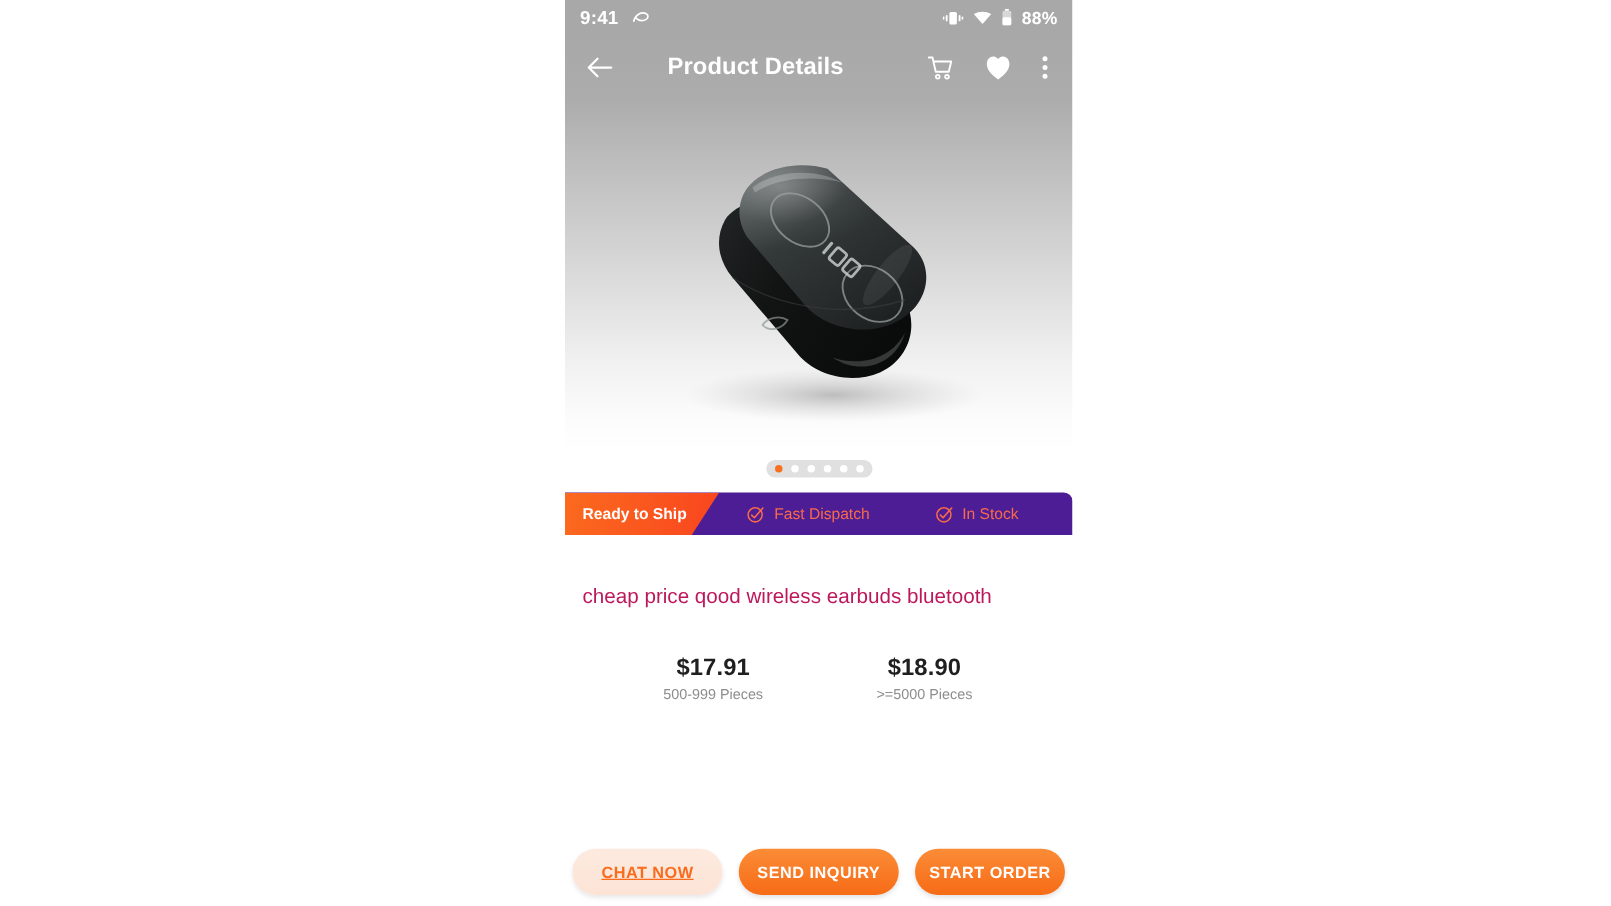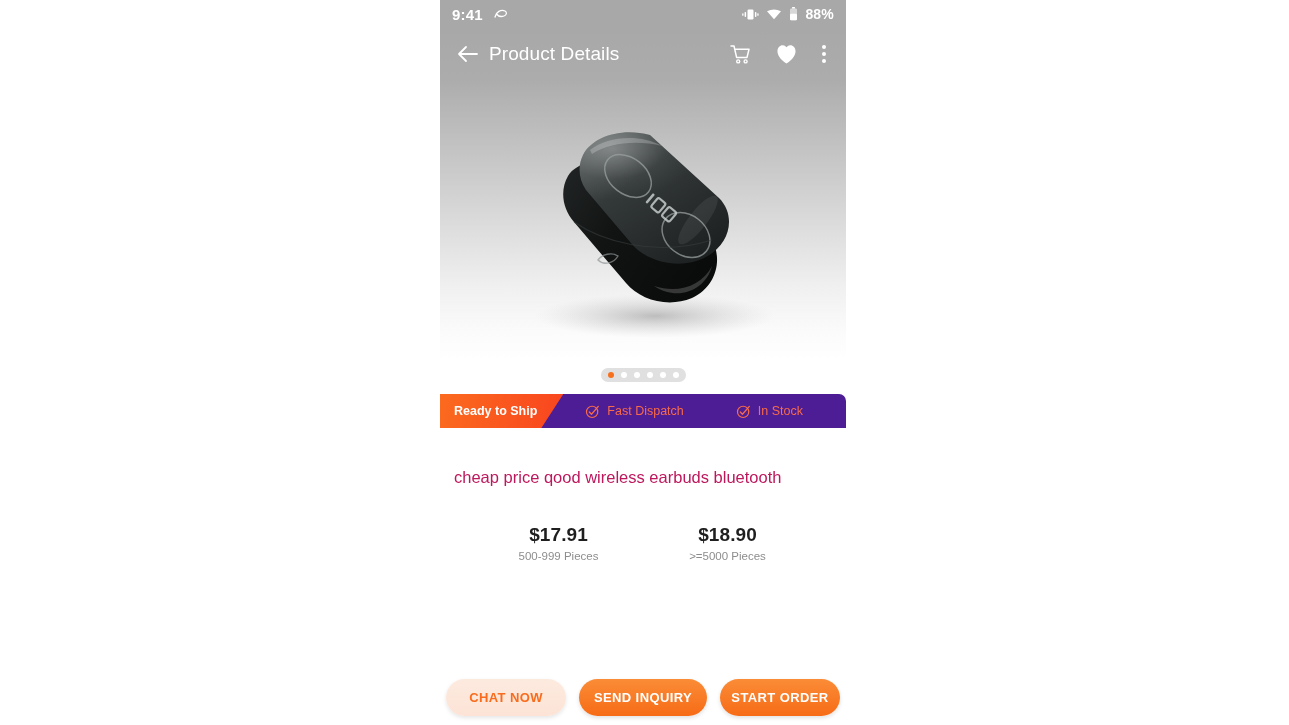--- a/index.html
+++ b/index.html
@@ -10,21 +10,21 @@
     overflow: hidden;
   }
   #page {
     position: relative;
     width: 1289px; height: 725px;
     background: #ffffff;
   }
   
   .phone {
     position: absolute;
-    left: 440px; top: 0;
+    left: 452px; top: 0;
     width: 406px; height: 725px;
     background: #ffffff;
     overflow: hidden;
   }
   
   .statusbar {
     position: relative;
     height: 28px;
     background: #a8a8a8;
     display: flex;
@@ -60,23 +60,23 @@
     position: relative;
     height: 52px;
     background: linear-gradient(180deg,#a8a8a8 0%, #acacac 100%);
     display: flex;
     align-items: center;
     padding: 0 16px;
     color: #ffffff;
   }
   .appbar-title {
     font-size: 19px;
-    font-weight: normal;
-    color: #ffffff;
-    margin-left: 10px;
+    font-weight: bold;
+    color: #ffffff;
+    margin-left: 43px;
     letter-spacing: .1px;
   }
   .appbar-actions {
     margin-left: auto;
     display: flex;
     align-items: center;
     gap: 24px;
     padding-right: 4px;
   }
   .ico { display: inline-flex; align-items: center; justify-content: center; }
@@ -199,20 +199,21 @@
     font-family: "Liberation Sans", sans-serif;
     display: flex;
     align-items: center;
     justify-content: center;
   }
   .btn-chat {
     width: 120px;
     background: linear-gradient(180deg,#fdeadf 0%, #fce3d6 100%);
     color: #f96c1d;
     box-shadow: 0 2px 4px rgba(0,0,0,.10);
+    text-decoration: underline;
   }
   .btn-inquiry {
     width: 128px;
     background: linear-gradient(180deg,#fb8c37 0%, #f76b16 100%);
     color: #ffffff;
     box-shadow: 0 2px 4px rgba(0,0,0,.12);
   }
   .btn-order {
     width: 120px;
     background: linear-gradient(180deg,#fb8c37 0%, #f76b16 100%);

